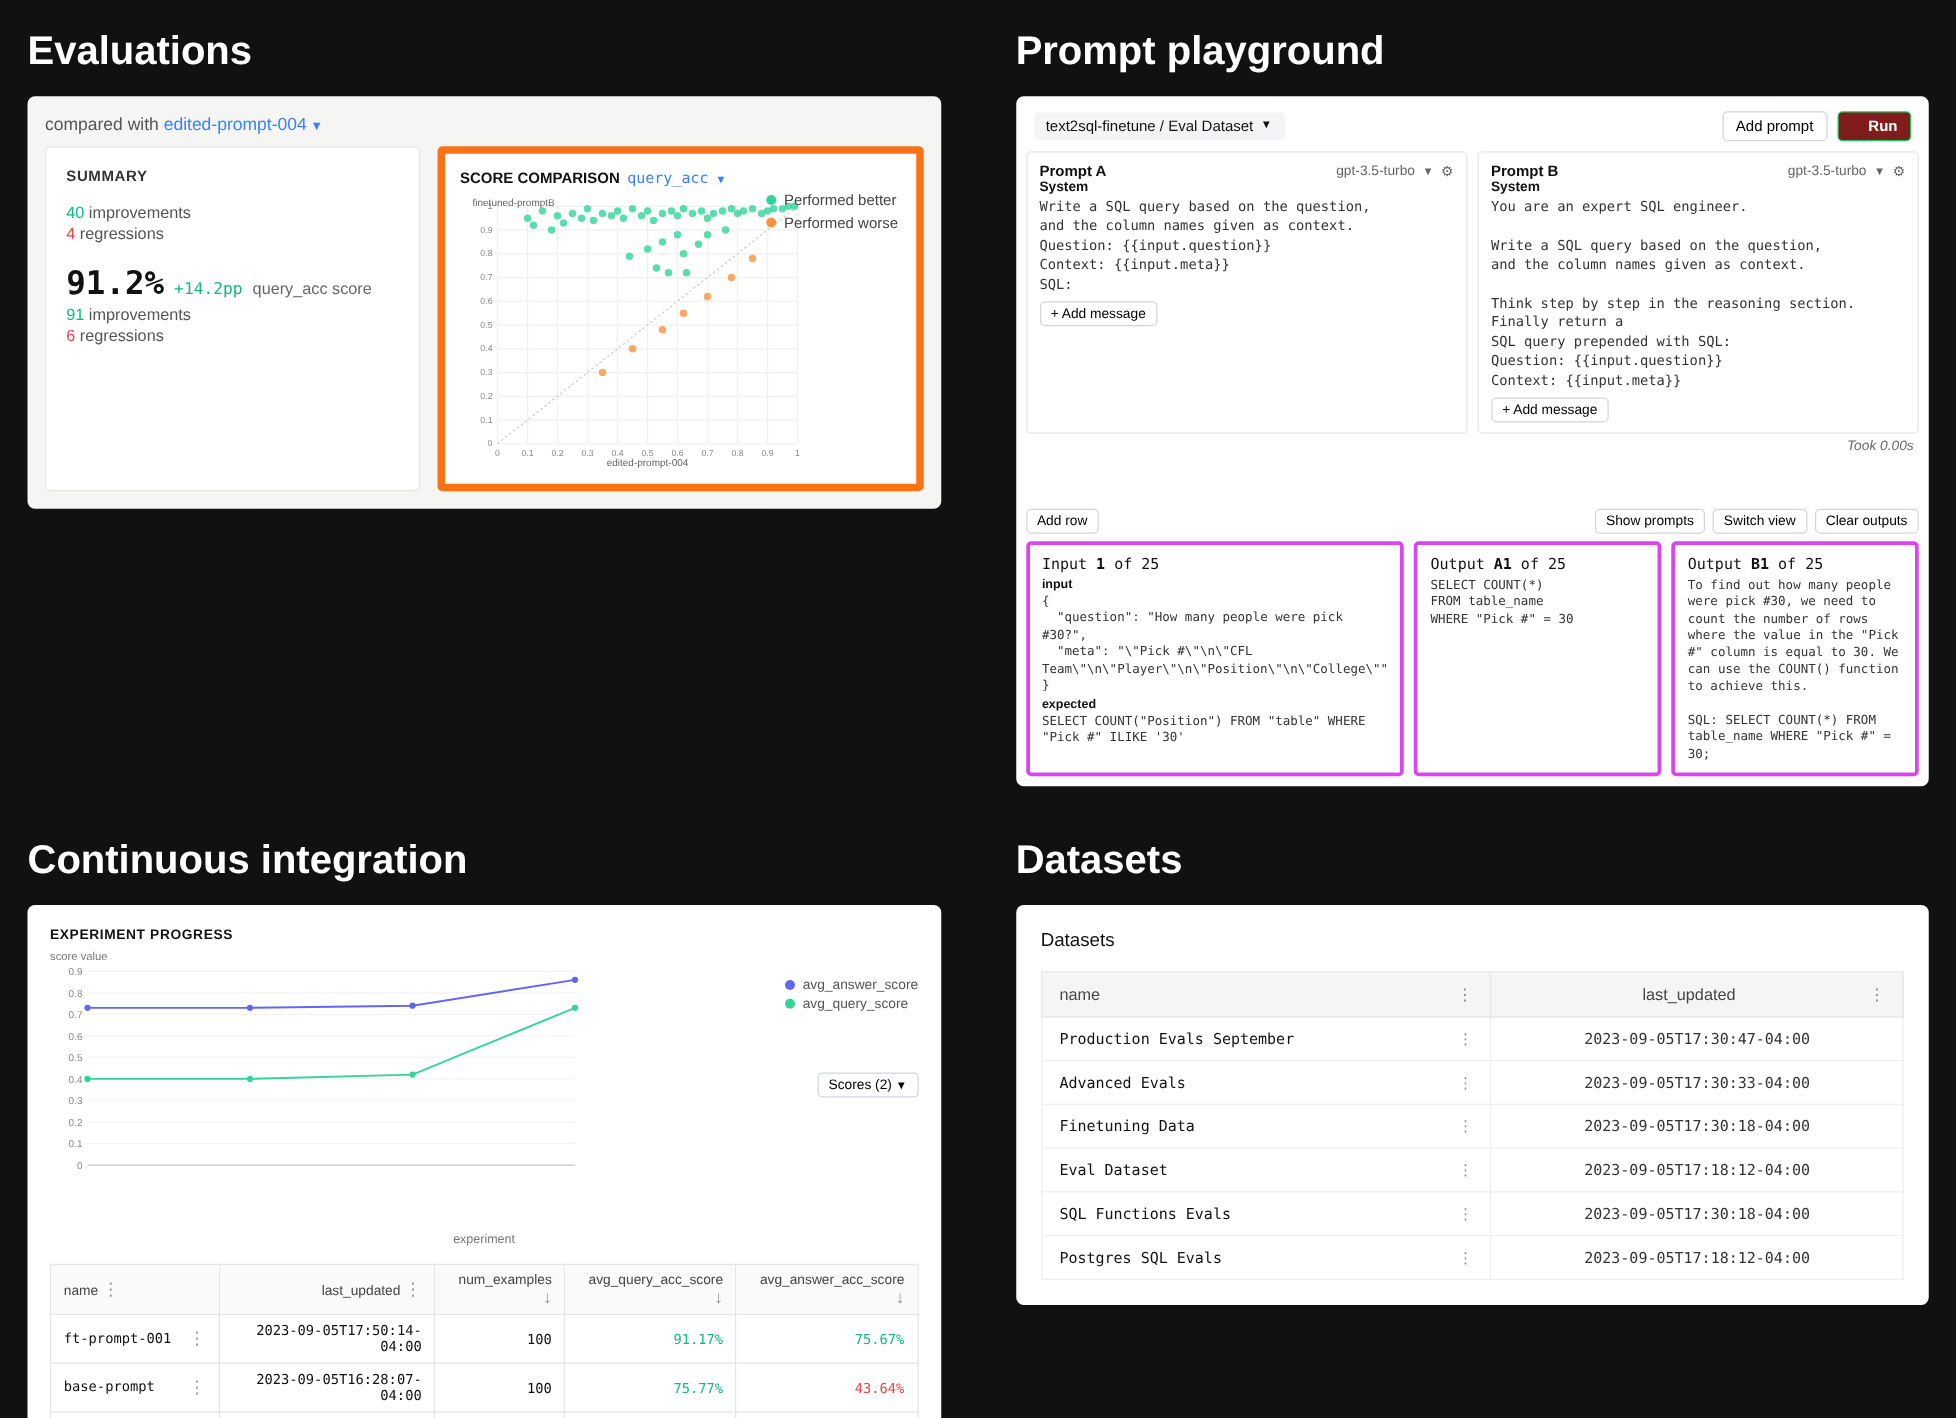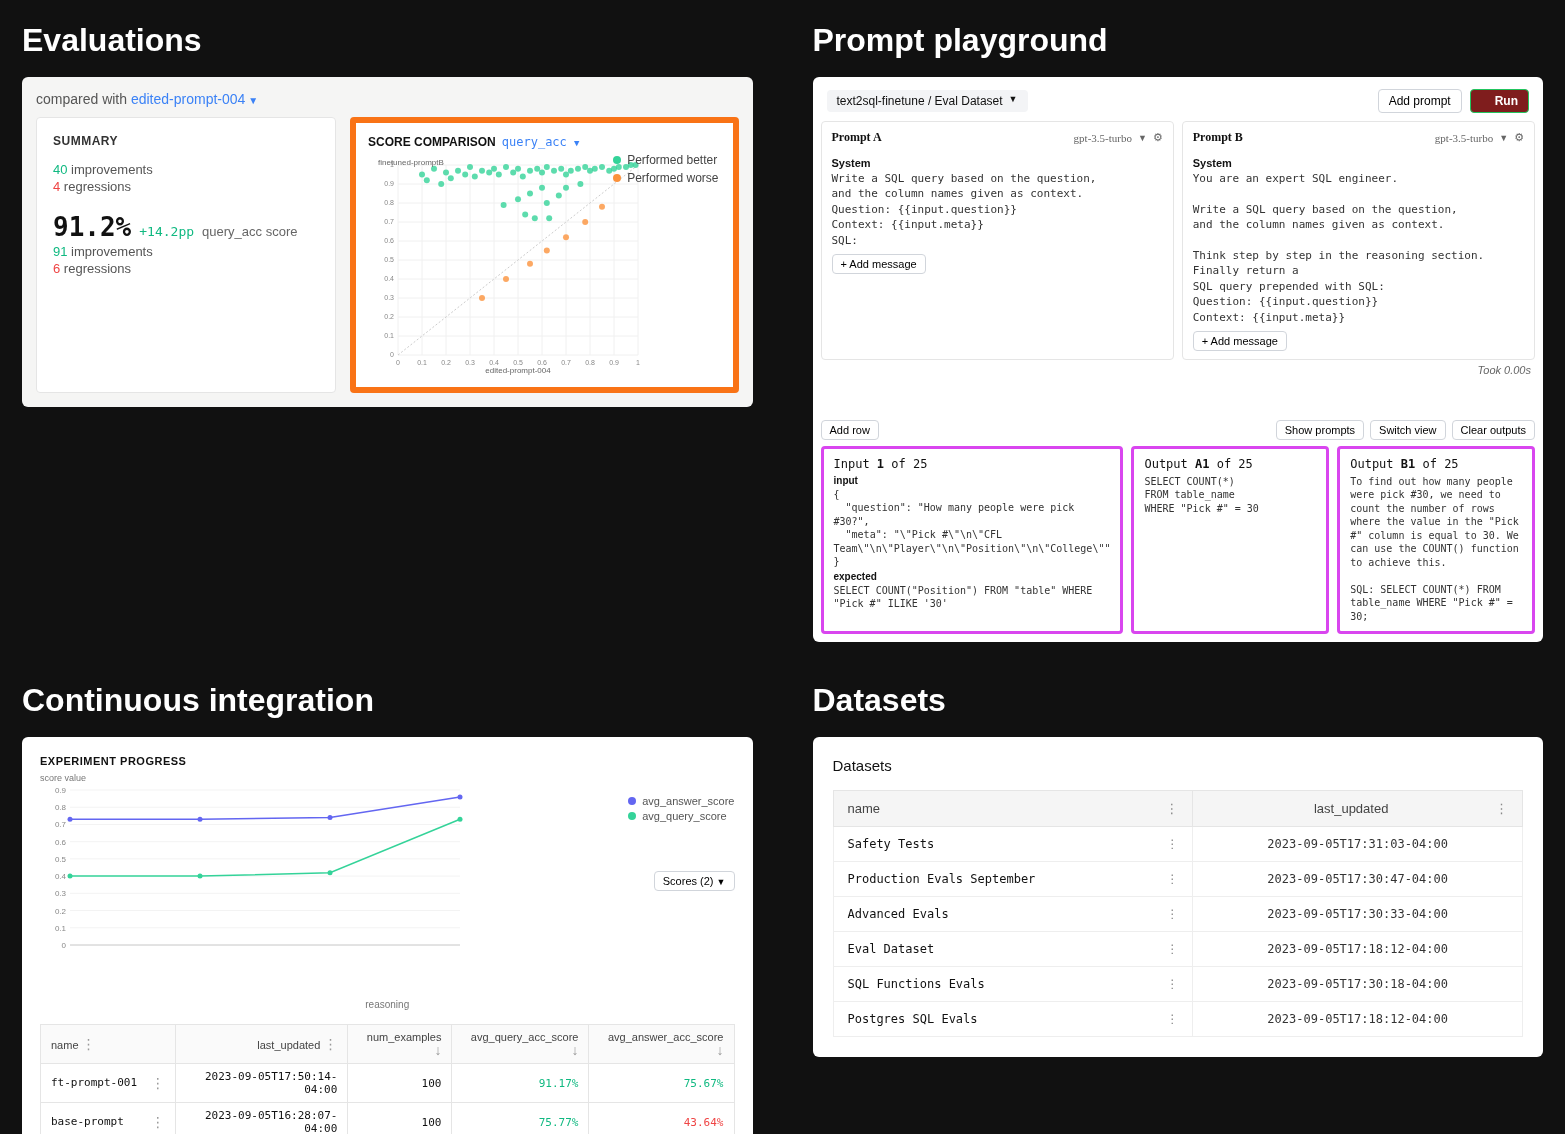--- a/index.html
+++ b/index.html
@@ -60,21 +60,21 @@
 
 .pp-panel { background: #fff; padding: 8px; font-size: 12px; }
 .pp-top { display: flex; justify-content: space-between; align-items: center; padding: 4px 6px 8px; }
 .pp-crumb { background: #f3f4f6; padding: 4px 10px; border-radius: 4px; font-size: 12px; display: inline-flex; gap: 6px; }
 .pp-actions { display: flex; gap: 8px; }
 .btn { padding: 4px 10px; border-radius: 4px; font-size: 12px; border: 1px solid #d1d5db; background: #fff; cursor: pointer; }
 .btn-sm { padding: 3px 8px; font-size: 11px; margin-top: 36px; }
 .btn-run { background: #7f1d1d; color: #fff; border-color: #22c55e; font-weight: 700; padding-left: 24px; }
 .pp-prompts { display: flex; gap: 8px; }
 .pp-prompt { flex: 1; border: 1px solid #e5e5e5; border-radius: 4px; padding: 8px 10px; font-size: 12px; }
-.pp-prompt-head { display: flex; justify-content: space-between; align-items: center; margin-bottom: 12px; font-family: Liberation Serif, serif; }
+.pp-prompt-head { display: flex; justify-content: space-between; align-items: center; margin-bottom: 0; }
 .pp-prompt-title { font-weight: 700; }
 .pp-model { color: #666; font-size: 11px; display: flex; gap: 6px; align-items: center; }
 .pp-sys { font-weight: 700; font-size: 11px; margin-bottom: 2px; }
 .pp-body { font-family: ui-monospace, monospace; font-size: 11px; color: #333; white-space: pre-wrap; line-height: 1.4; }
 .pp-addmsg { margin-top: 6px; }
 .pp-took { text-align: right; font-size: 11px; color: #666; font-style: italic; margin: 4px 4px 8px; }
 .pp-midbar { display: flex; justify-content: space-between; margin-bottom: 6px; }
 .pp-midbar-right { display: flex; gap: 6px; }
 .pp-outputs { display: flex; gap: 8px; }
 .pp-out { flex: 1; border: 3px solid #d946ef; border-radius: 4px; padding: 8px 10px; font-size: 11px; }
@@ -402,21 +402,21 @@
             </div>
           <div>
               <span class="dot" style="background:#34d399"></span>
               <span>avg_query_score</span>
             </div>
         </div>
         <button class="btn btn-sm ci-scores-btn">
           <span>Scores (2)</span> <span style="font-size:9px;">▼</span>
         </button>
       </div>
-      <div class="ci-xlabel">reasoning</div>
+      <div class="ci-xlabel">experiment</div>
       <table class="data" style="margin-top:14px;">
         <thead>
             <tr id="ci-thead">
               <th>name <span class="kebab">⋮</span></th>
               <th>last_updated <span class="kebab">⋮</span></th>
               <th>num_examples <span class="kebab">↓</span></th>
               <th>avg_query_acc_score <span class="kebab">↓</span></th>
               <th>avg_answer_acc_score <span class="kebab">↓</span></th>
             </tr>
           </thead>
@@ -460,32 +460,32 @@
       <div class="ds-title">Datasets</div>
       <table class="ds">
         <thead>
             <tr>
           <th><span>name</span><span class="th-kebab">⋮</span></th>
           <th><span>last_updated</span><span class="th-kebab">⋮</span></th>
         </tr>
           </thead>
         <tbody id="ds-tbody">
             <tr>
-    <td>Safety Tests<span class="th-kebab">⋮</span></td>
-    <td class="ts">2023-09-05T17:31:03-04:00</td>
-            </tr>
-            <tr>
     <td>Production Evals September<span class="th-kebab">⋮</span></td>
     <td class="ts">2023-09-05T17:30:47-04:00</td>
             </tr>
             <tr>
     <td>Advanced Evals<span class="th-kebab">⋮</span></td>
     <td class="ts">2023-09-05T17:30:33-04:00</td>
             </tr>
             <tr>
+    <td>Finetuning Data<span class="th-kebab">⋮</span></td>
+    <td class="ts">2023-09-05T17:30:18-04:00</td>
+            </tr>
+            <tr>
     <td>Eval Dataset<span class="th-kebab">⋮</span></td>
     <td class="ts">2023-09-05T17:18:12-04:00</td>
             </tr>
             <tr>
     <td>SQL Functions Evals<span class="th-kebab">⋮</span></td>
     <td class="ts">2023-09-05T17:30:18-04:00</td>
             </tr>
             <tr>
     <td>Postgres SQL Evals<span class="th-kebab">⋮</span></td>
     <td class="ts">2023-09-05T17:18:12-04:00</td>

